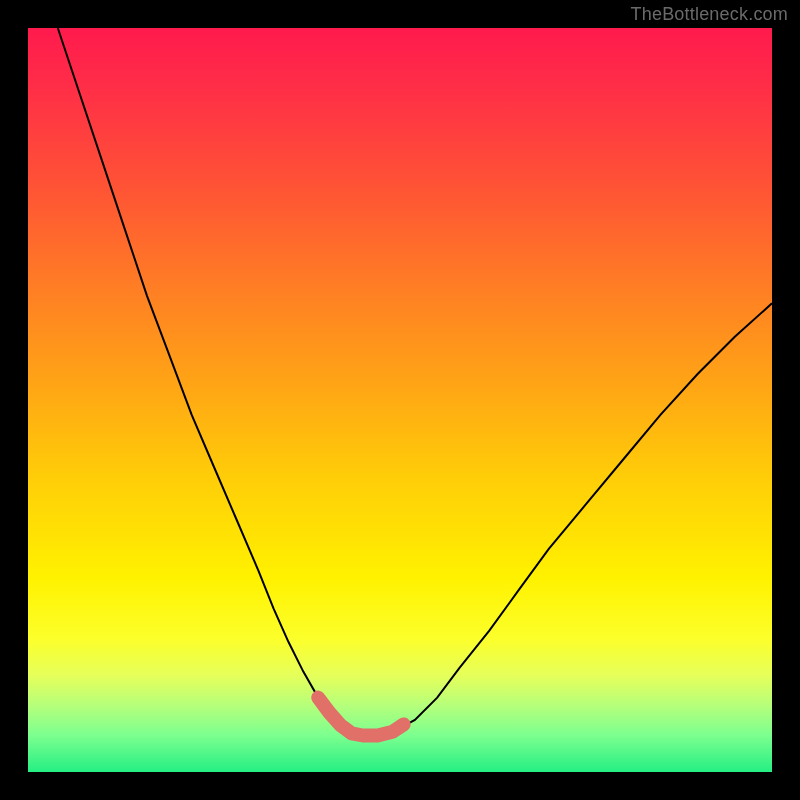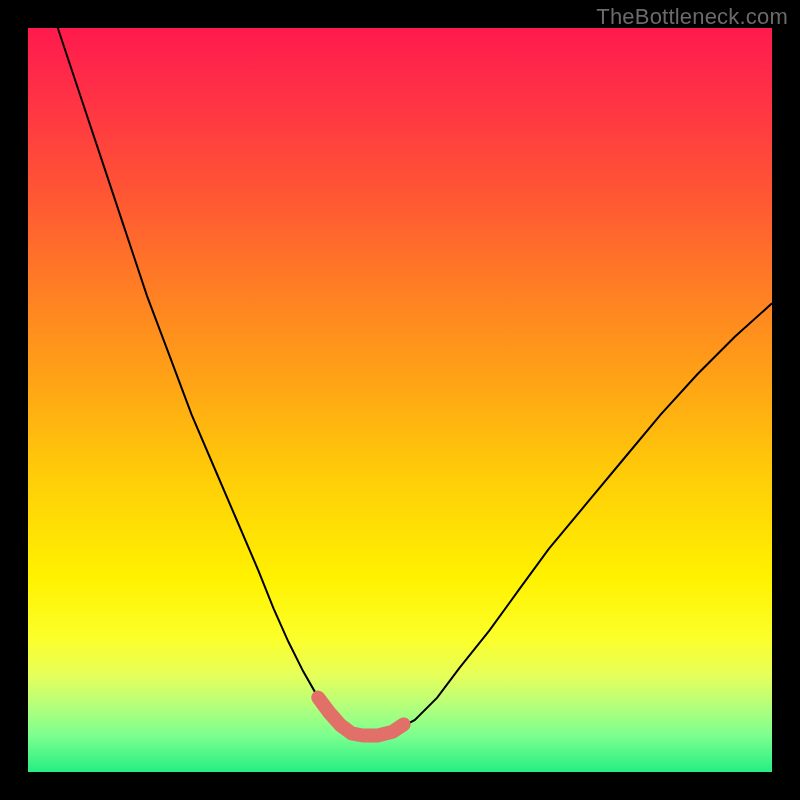--- a/index.html
+++ b/index.html
@@ -17,21 +17,21 @@
     top: 0;
     width: 800px;
     height: 800px;
     background: #000;
   }
   .watermark {
     position: absolute;
     top: 4px;
     right: 12px;
     color: #6a6a6a;
-    font-size: 22px;
+    font-size: 18px;
     font-weight: 400;
     letter-spacing: 0.2px;
   }
   .plot-area {
     position: absolute;
     left: 28px;
     top: 28px;
     width: 744px;
     height: 744px;
     

